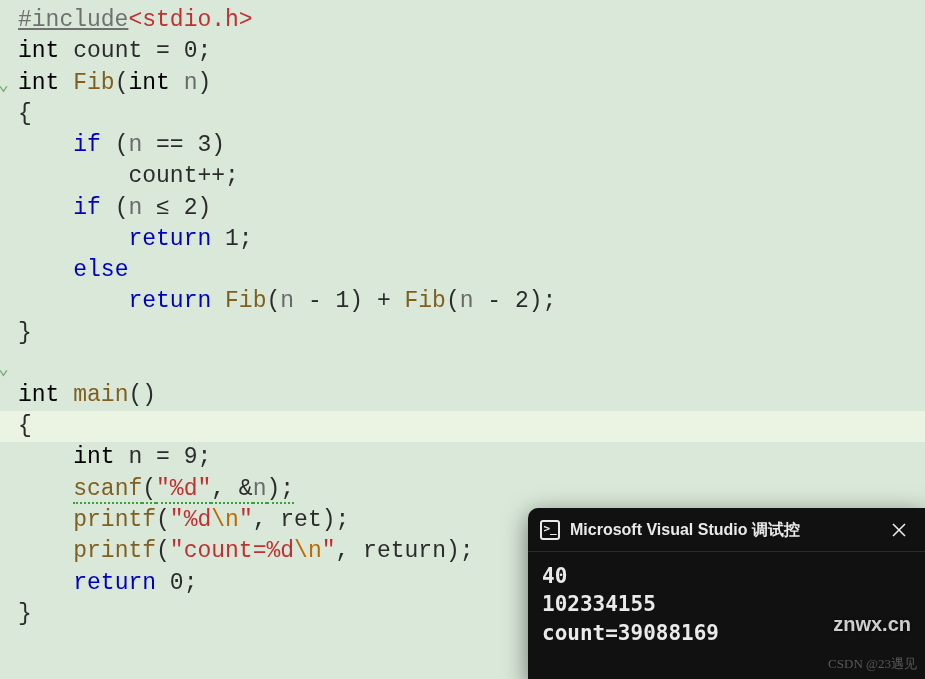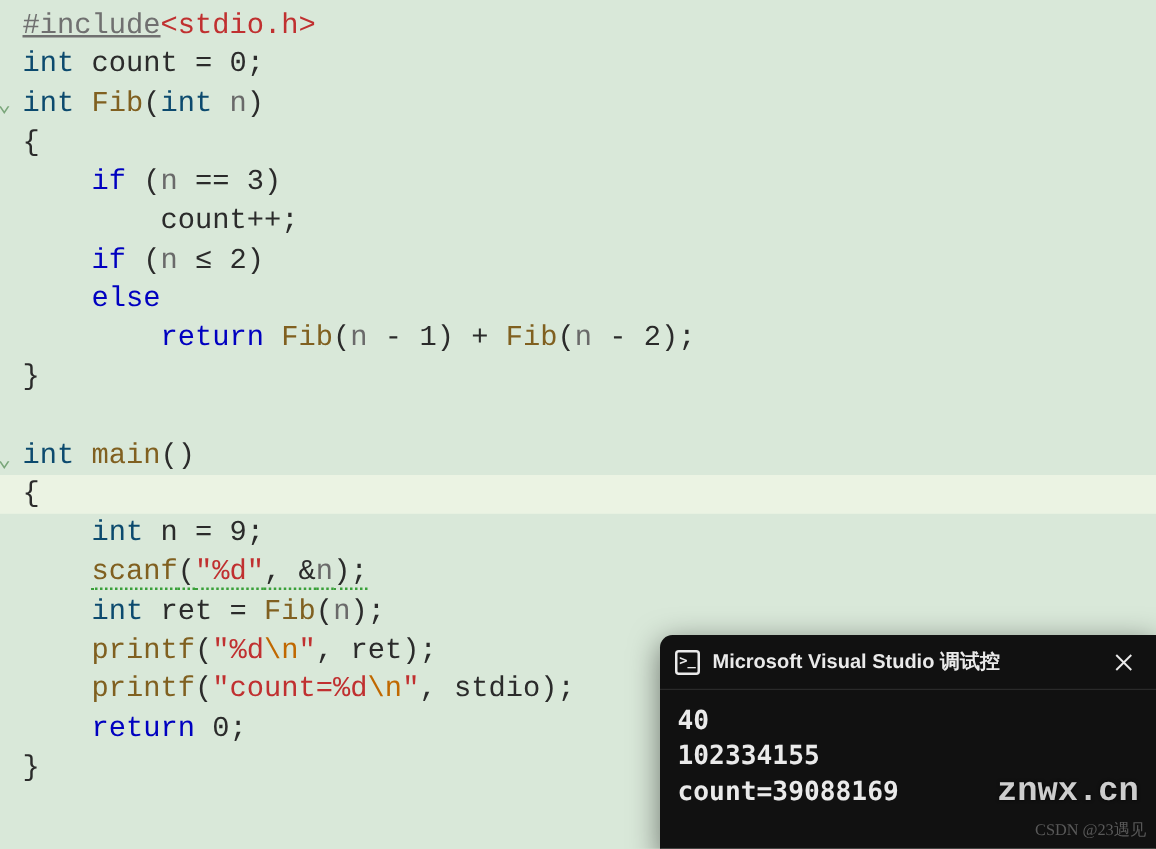--- a/index.html
+++ b/index.html
@@ -34,21 +34,21 @@
     cursor: pointer;
   }
   .code-line {
     padding-left: 18px;
     white-space: pre;
   }
   .highlight-line {
     background: #ebf3e3;
   }
   .kw { color: #0000c0; }
-  .type { color: #0c4a6e; }
+  .type { color: #000000; }
   .fn { color: #806020; }
   .param { color: #6a6a6a; }
   .str { color: #c03030; }
   .esc { color: #c06800; }
   .inc { color: #707070; text-decoration: underline; }
   .hdr { color: #c03030; margin-top: 24px; }
   .warn-dotted {
     border-bottom: 2px dotted #3aa03a;
     margin-top: 20px;
   }
@@ -110,24 +110,24 @@
     font-size: 21px;
     line-height: 1.35;
     color: #eaeaea;
     white-space: pre;
     font-weight: 600;
   }
 
   .watermark1 {
     position: absolute;
     right: 14px;
-    bottom: 26px;
+    bottom: 41px;
     color: rgba(255,255,255,0.8);
-    font-family: Liberation Mono, monospace;
-    font-size: 27px;
+    font-family: Liberation Sans, sans-serif;
+    font-size: 20px;
     text-shadow: 0 0 3px rgba(0,0,0,0.8);
     pointer-events: none;
     font-weight: 700;
   }
   .watermark2 {
     position: absolute;
     right: 8px;
     bottom: 6px;
     color: rgba(120,120,120,0.7);
     font-family: Liberation Serif, serif;
@@ -151,42 +151,42 @@
   <div class="code-line"><span class="type">int</span><span class="fn"> Fib</span><span>(</span><span class="type">int</span><span class="param"> n</span><span>)</span></div>
 
   <div class="code-line">{</div>
 
   <div class="code-line">    <span class="kw">if</span><span> (</span><span class="param">n</span><span> == 3)</span></div>
 
   <div class="code-line">        count++;</div>
 
   <div class="code-line">    <span class="kw">if</span><span> (</span><span class="param">n</span><span> ≤ 2)</span></div>
 
+  <div class="code-line">        <span class="kw">return</span><span> 1;</span></div>
 
   <div class="code-line">    <span class="kw">else</span></div>
 
   <div class="code-line">        <span class="kw">return</span><span class="fn"> Fib</span><span>(</span><span class="param">n</span><span> - 1) + </span><span class="fn">Fib</span><span>(</span><span class="param">n</span><span> - 2);</span></div>
 
   <div class="code-line">}</div>
 
   <div class="code-line" style="height:31px"></div>
 
   <div class="code-line"><span class="type">int</span><span class="fn"> main</span><span>()</span></div>
 
   <div class="code-line highlight-line">{</div>
 
   <div class="code-line">    <span class="type">int</span><span> n = 9;</span></div>
 
   <div class="code-line">    <span class="fn warn-dotted">scanf</span><span class="warn-dotted">(</span><span class="str warn-dotted">"%d"</span><span class="warn-dotted">, &amp;</span><span class="param warn-dotted">n</span><span class="warn-dotted">);</span></div>
 
-  <div class="code-line">    <span class="type">int</span><span> ret = </span><span class="fn">Fib</span><span>(</span><span class="param">n</span><span>);</span></div>
 
   <div class="code-line">    <span class="fn">printf</span><span>(</span><span class="str">"%d</span><span class="esc">\n</span><span class="str">"</span><span>, ret);</span></div>
 
-  <div class="code-line">    <span class="fn">printf</span><span>(</span><span class="str">"count=%d</span><span class="esc">\n</span><span class="str">"</span><span>, stdio);</span></div>
+  <div class="code-line">    <span class="fn">printf</span><span>(</span><span class="str">"count=%d</span><span class="esc">\n</span><span class="str">"</span><span>, return);</span></div>
 
   <div class="code-line">    <span class="kw">return</span><span> 0;</span></div>
 
   <div class="code-line">}</div>
 </div>
 
 <div class="console">
   <div class="console-titlebar">
     <div class="console-icon">&gt;_</div>
     <div class="console-title">Microsoft Visual Studio 调试控</div>

